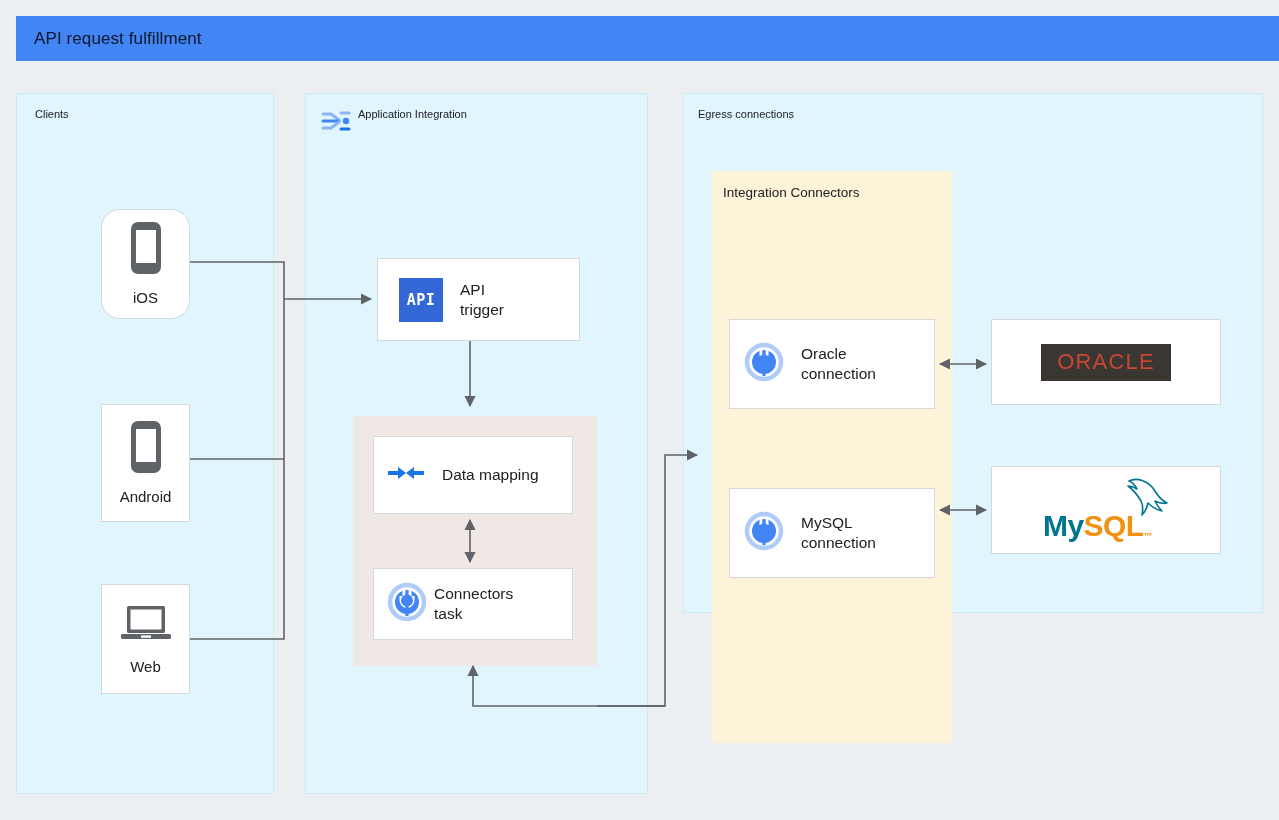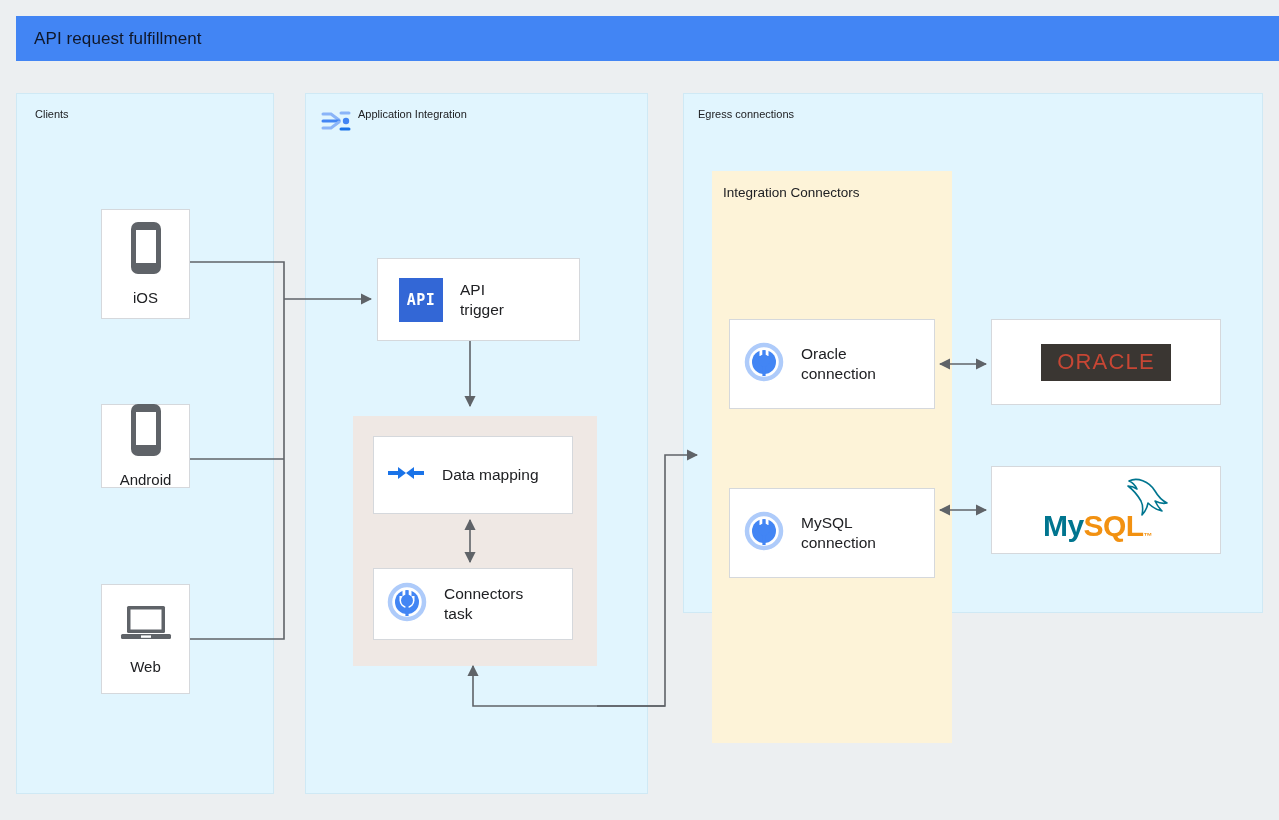--- a/index.html
+++ b/index.html
@@ -117,32 +117,32 @@
   .client-card .card-label { font-size: 15px; margin-top: 8px; }
 
   
   .row-card {
     display: flex;
     flex-direction: row;
     align-items: center;
   }
   .row-card .node-icon { flex: 0 0 auto; }
 
-  #card-ios      { left: 101px; top: 209px; width: 89px; height: 110px; }
-  #card-android  { left: 101px; top: 404px; width: 89px; height: 84px; }
+  #card-ios      { left: 101px; top: 209px; width: 89px; height: 110px; border-radius: 19px; }
+  #card-android  { left: 101px; top: 404px; width: 89px; height: 118px; }
   #card-web      { left: 101px; top: 584px; width: 89px; height: 110px; }
 
   #card-apitrigger { left: 377px; top: 258px; width: 203px; height: 83px; padding-left: 21px; }
   #card-apitrigger .card-label { margin-left: 17px; }
 
   #card-datamapping { left: 373px; top: 436px; width: 200px; height: 78px; padding-left: 13px; }
   #card-datamapping .card-label { margin-left: 17px; }
 
   #card-connectorstask { left: 373px; top: 568px; width: 200px; height: 72px; padding-left: 13px; }
-  #card-connectorstask .card-label { margin-left: 17px; }
+  #card-connectorstask .card-label { margin-left: 7px; }
 
   #card-oracleconn { left: 729px; top: 319px; width: 206px; height: 90px; padding-left: 14px; }
   #card-oracleconn .card-label { margin-left: 17px; }
 
   #card-mysqlconn  { left: 729px; top: 488px; width: 206px; height: 90px; padding-left: 14px; }
   #card-mysqlconn .card-label { margin-left: 17px; }
 
   #card-oraclelogo { left: 991px; top: 319px; width: 230px; height: 86px;
                      display: flex; align-items: center; justify-content: center; }
   #card-mysqllogo  { left: 991px; top: 466px; width: 230px; height: 88px;

